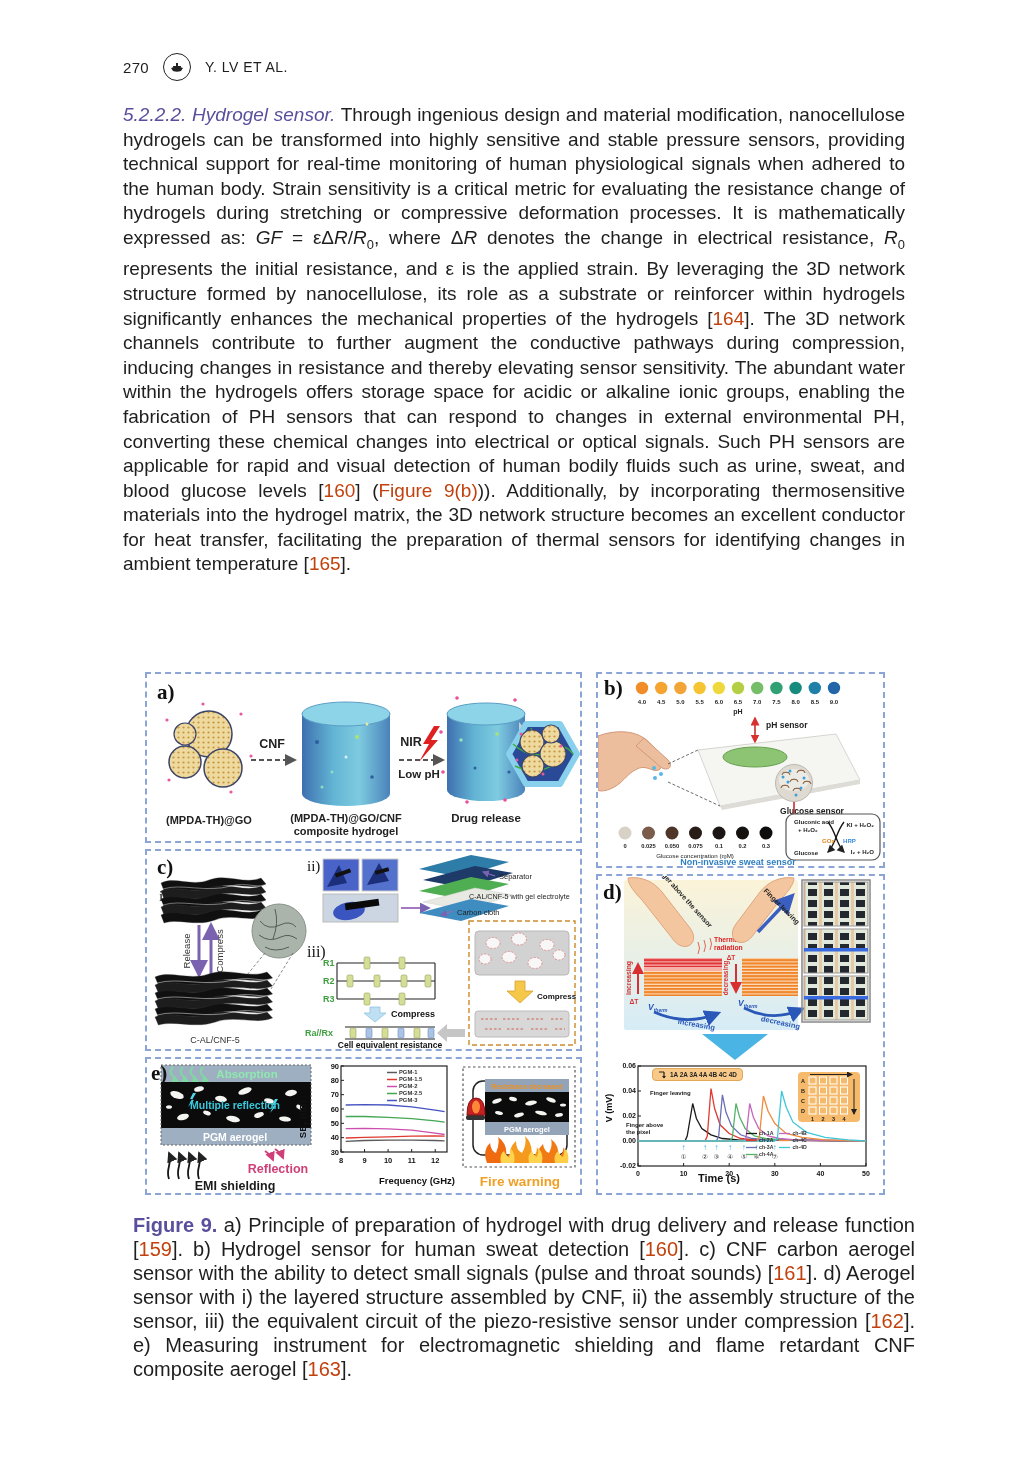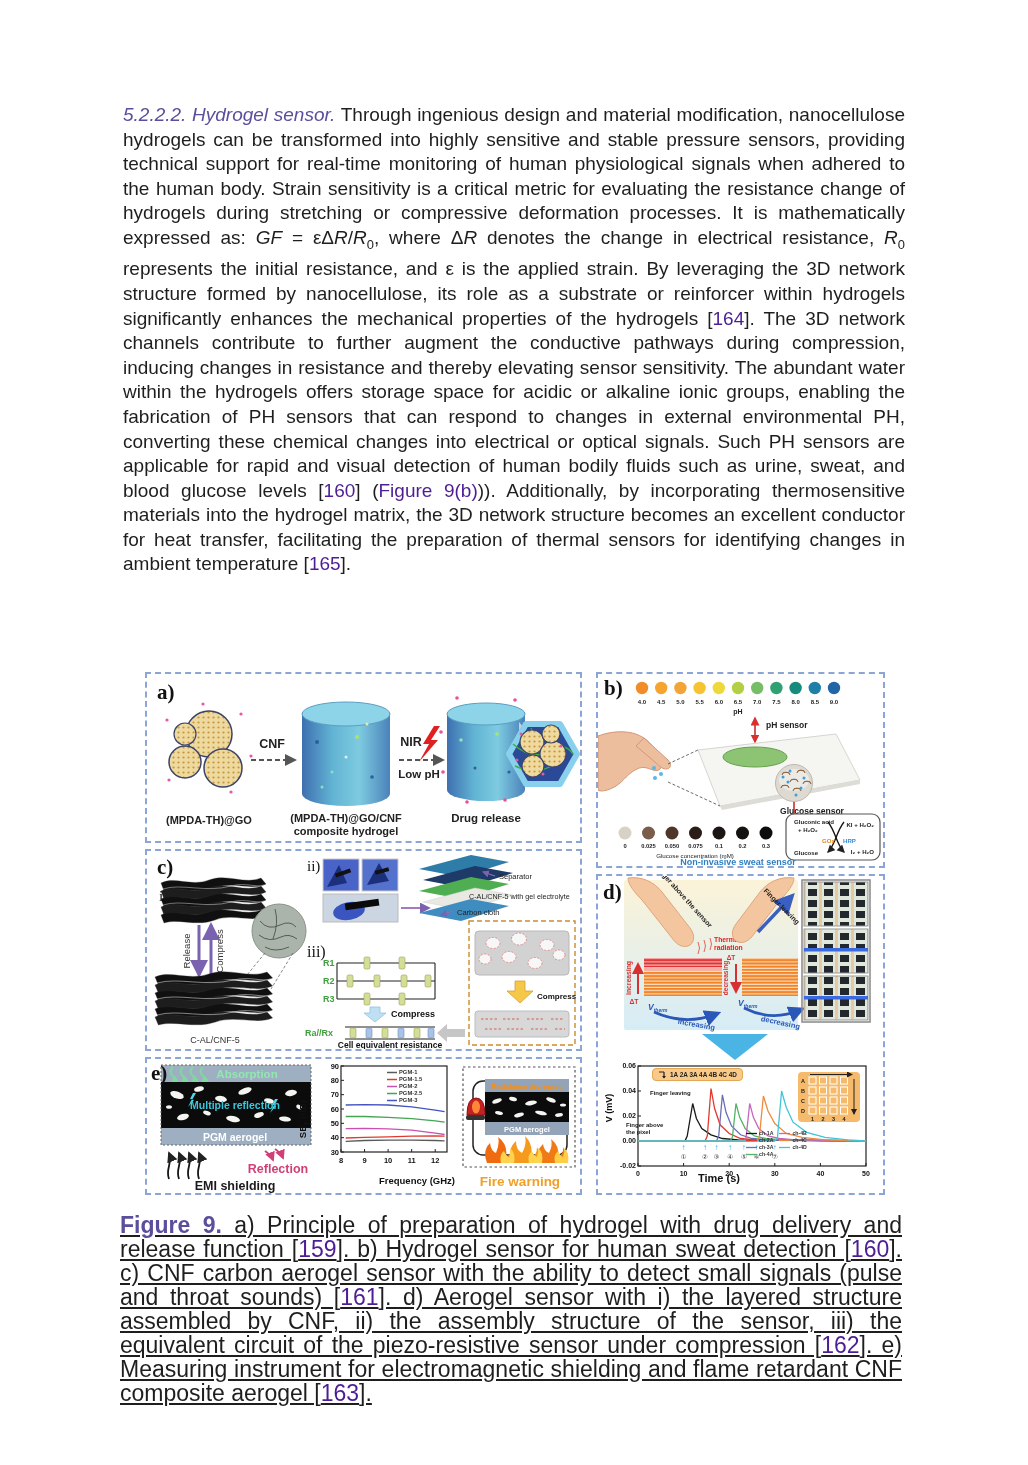--- a/index.html
+++ b/index.html
@@ -4,32 +4,32 @@
 <style>
   html,body{margin:0;padding:0;background:#ffffff;}
   .page{position:relative;width:1028px;height:1465px;background:#fff;font-family:"Liberation Sans",sans-serif;overflow:hidden;}
   .hdr{position:absolute;left:123px;top:53px;width:782px;height:28px;display:flex;align-items:center;gap:14px;color:#1e1e1e;}
   .hdr .pno{font-size:15px;letter-spacing:.3px;}
   .hdr .logo{width:26px;height:26px;border:1.6px solid #222;border-radius:50%;display:flex;align-items:center;justify-content:center;}
   .hdr .authors{font-size:14px;letter-spacing:.5px;}
   .body-text{position:absolute;left:123px;top:103px;width:782px;font-size:19px;line-height:24.6px;text-align:justify;color:#1e1e1e;}
   .sec-head{color:#5a4f9c;font-style:italic;font-weight:normal;}
   .it{font-style:italic;margin-top:40px;}
-  .ref{color:#4c1d95;}
+  .ref{color:#c2410c;}
   sub{font-size:.68em;}
   .figure{position:absolute;left:145px;top:672px;width:740px;display:flex;gap:14px;}
   .fig-left{width:437px;display:flex;flex-direction:column;gap:6px;}
   .fig-right{width:289px;display:flex;flex-direction:column;gap:6px;}
   .panel{position:relative;border:2px dashed #8aa5d6;background:#fff;box-sizing:border-box;}
   .panel-a{height:171px;} .panel-c{height:202px;} .panel-e{height:138px;}
   .panel-b{height:196px;} .panel-d{height:321px;}
   .plabel{position:absolute;font-family:"Liberation Serif",serif;font-weight:bold;font-size:21px;color:#111;z-index:5;}
   svg{font-family:"Liberation Sans",sans-serif;}
   .abs{position:absolute;}
-  .caption{position:absolute;left:120px;top:1213px;width:782px;font-size:23px;line-height:24px;text-align:justify;color:#1e1e1e;text-decoration:underline;}
+  .caption{position:absolute;left:133px;top:1213px;width:782px;font-size:20px;line-height:24px;text-align:justify;color:#1e1e1e;}
   .figlabel{color:#5a4f9c;font-weight:bold;}
   
   .legbox{position:absolute;left:54px;top:192px;background:#f8c988;border:1px solid #e2a855;border-radius:4px;padding:1px 5px;display:flex;align-items:center;gap:3px;font-size:6.4px;font-weight:bold;color:#222;}
   .ann{position:absolute;font-size:6px;font-weight:bold;color:#222;line-height:1.15;}
   .leg-d{position:absolute;left:148px;top:254px;display:grid;grid-template-columns:auto auto;column-gap:6px;row-gap:1px;}
   .leg-item{display:flex;align-items:center;gap:2px;font-size:5.2px;font-weight:bold;color:#333;}
   .leg-e{position:absolute;left:240px;top:10px;display:flex;flex-direction:column;gap:1px;}
   .leg-e .leg-item{font-size:5.8px;}
   .ylab-d{position:absolute;left:6px;top:262px;transform:rotate(-90deg);transform-origin:0 0;font-size:9px;font-weight:bold;color:#111;width:60px;text-align:center;}
   .xlab-d{position:absolute;left:100px;top:296px;font-size:11px;font-weight:bold;color:#111;}
@@ -91,20 +91,31 @@
       </marker>
     <marker id="mGreen" markerWidth="6" markerHeight="6" refX="4" refY="2.5" orient="auto">
         <path d="M0,0 L5,2.5 L0,5 Z" fill="#7fd89f"></path>
       </marker>
     <path id="bandP" d="M0,8 C14,1 30,12 48,5 C66,-2 84,10 100,3 L105,9 C90,16 72,6 54,13 C36,20 18,11 3,16 Z"></path>
   </defs>
 </svg>
 
 <div class="page">
 
+  <div class="hdr">
+    <span class="pno">270</span>
+    <span class="logo">
+      <svg width="16" height="16" viewBox="0 0 16 16">
+          <path d="M2,9 q6,-3 12,0 l-2,3 q-4,1.6 -8,0 Z" fill="#222"></path>
+          <rect x="7" y="4" width="2" height="4" fill="#222"></rect>
+          <rect x="4" y="7" width="8" height="1.2" fill="#222"></rect>
+        </svg>
+    </span>
+    <span class="authors">Y. LV ET AL.</span>
+  </div>
 
   <div class="body-text">
     <span class="sec-head">5.2.2.2. Hydrogel sensor.</span><span> Through ingenious design and material modification, nanocellulose hydrogels can be transformed into highly sensitive and stable pressure sensors, providing technical support for real-time monitoring of human physiological signals when adhered to the human body. Strain sensitivity is a critical metric for evaluating the resistance change of hydrogels during stretching or compressive deformation processes. It is mathematically expressed as: </span><span class="it">GF</span><span> = εΔ</span><span class="it">R</span><span>/</span><span class="it">R</span><sub>0</sub><span>, where Δ</span><span class="it">R</span><span> denotes the change in electrical resistance, </span><span class="it">R</span><sub>0</sub><span> represents the initial resistance, and ε is the applied strain. By leveraging the 3D network structure formed by nanocellulose, its role as a substrate or reinforcer within hydrogels significantly enhances the mechanical properties of the hydrogels [</span><span class="ref">164</span><span>]. The 3D network channels contribute to further augment the conductive pathways during compression, inducing changes in resistance and thereby elevating sensor sensitivity. The abundant water within the hydrogels offers storage space for acidic or alkaline ionic groups, enabling the fabrication of PH sensors that can respond to changes in external environmental PH, converting these chemical changes into electrical or optical signals. Such PH sensors are applicable for rapid and visual detection of human bodily fluids such as urine, sweat, and blood glucose levels [</span><span class="ref">160</span><span>] (</span><span class="ref">Figure 9(b)</span><span>)). Additionally, by incorporating thermosensitive materials into the hydrogel matrix, the 3D network structure becomes an excellent conductor for heat transfer, facilitating the preparation of thermal sensors for identifying changes in ambient temperature [</span><span class="ref">165</span><span>].</span>
   </div>
 
   <div class="figure">
     <div class="fig-left">
 
       <div class="panel panel-a">
         <div class="plabel" style="left:10px;top:6px;">a)</div>

